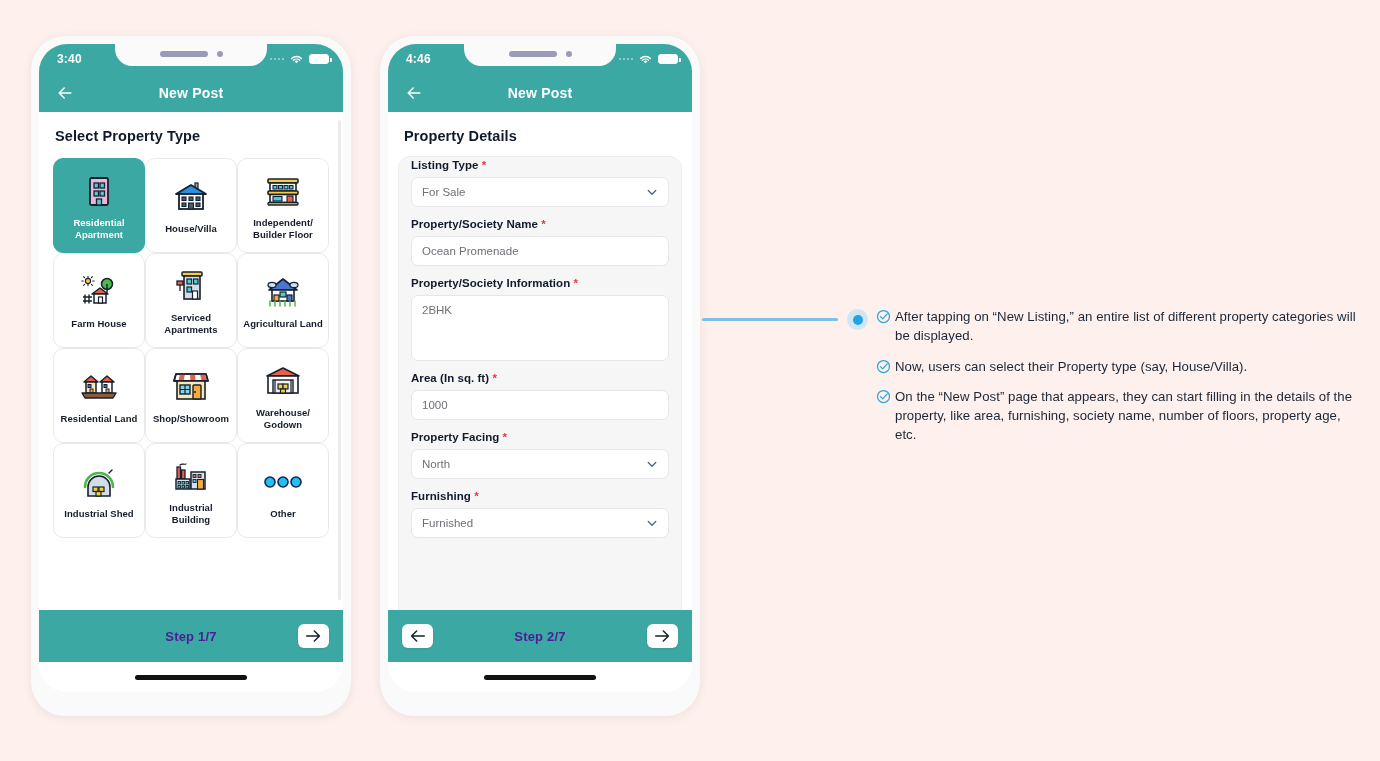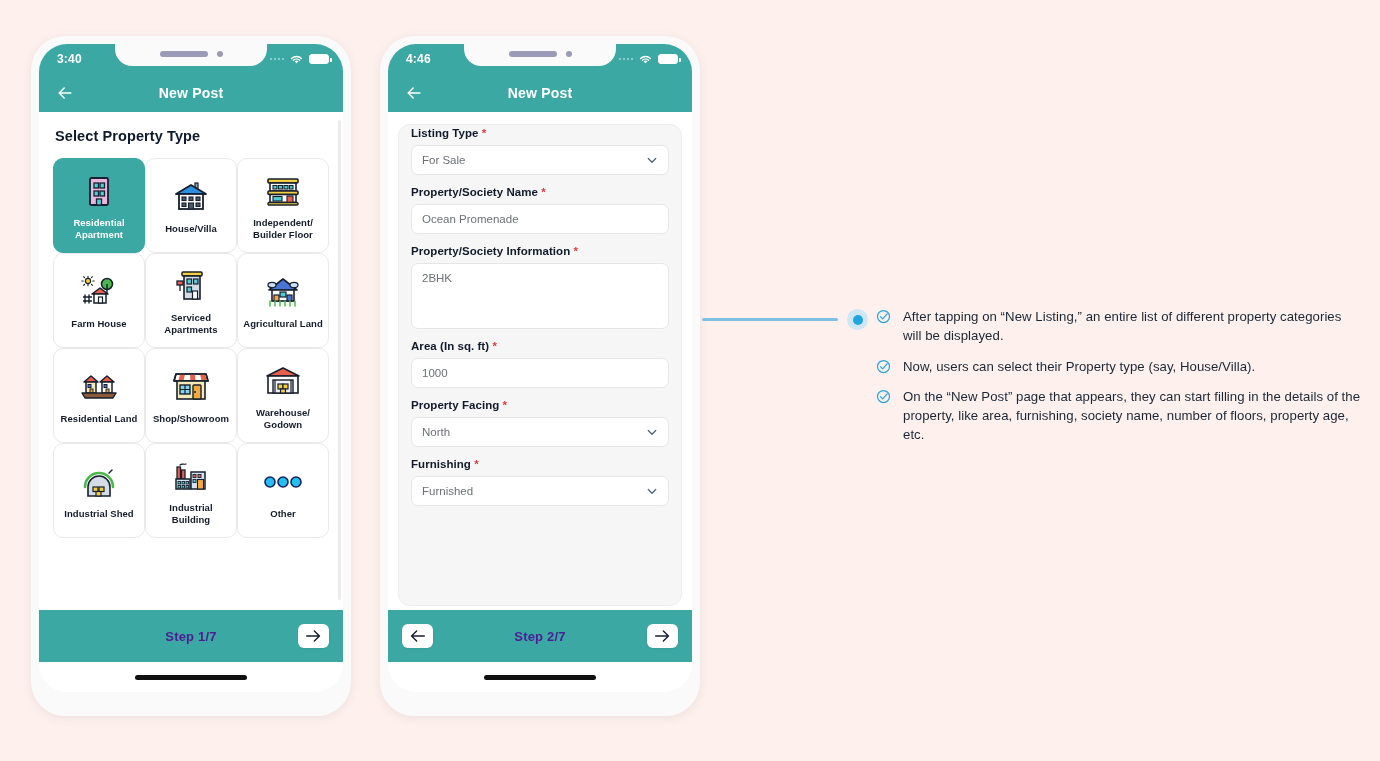--- a/index.html
+++ b/index.html
@@ -235,21 +235,21 @@
     display: flex; align-items: center; justify-content: center;
   }
   .dot-inner { width: 10px; height: 10px; border-radius: 50%; background: #20a5e0; }
 
   .notes {
     position: absolute;
     left: 876px; top: 307px;
     width: 486px;
   }
   .note {
-    display: flex; gap: 12px;
+    display: flex; gap: 4px;
     margin-bottom: 11px;
   }
   .note .check { flex: 0 0 auto; margin-top: 2px; }
   .note .txt {
     font-size: 13.2px; color: #1b2736;
     line-height: 1.46;
     letter-spacing: .05px;
   }
 </style>
 </head>
@@ -531,20 +531,21 @@
       </div>
 
       <div class="appbar">
         <svg class="back" viewBox="0 0 24 24">
           <path d="M19 12H5M5 12l6-6M5 12l6 6" stroke="#fff" stroke-width="1.8" fill="none" stroke-linecap="round" stroke-linejoin="round"></path>
         </svg>
         <div class="title">New Post</div>
       </div>
 
       <div class="body">
+        <div class="section-title">Property Details</div>
 
         <div class="form-card">
 
           <div class="field">
             <div class="flabel">
               <span>Listing Type</span>
               <span class="req">*</span>
             </div>
             <div class="control">
               <span>For Sale</span>

